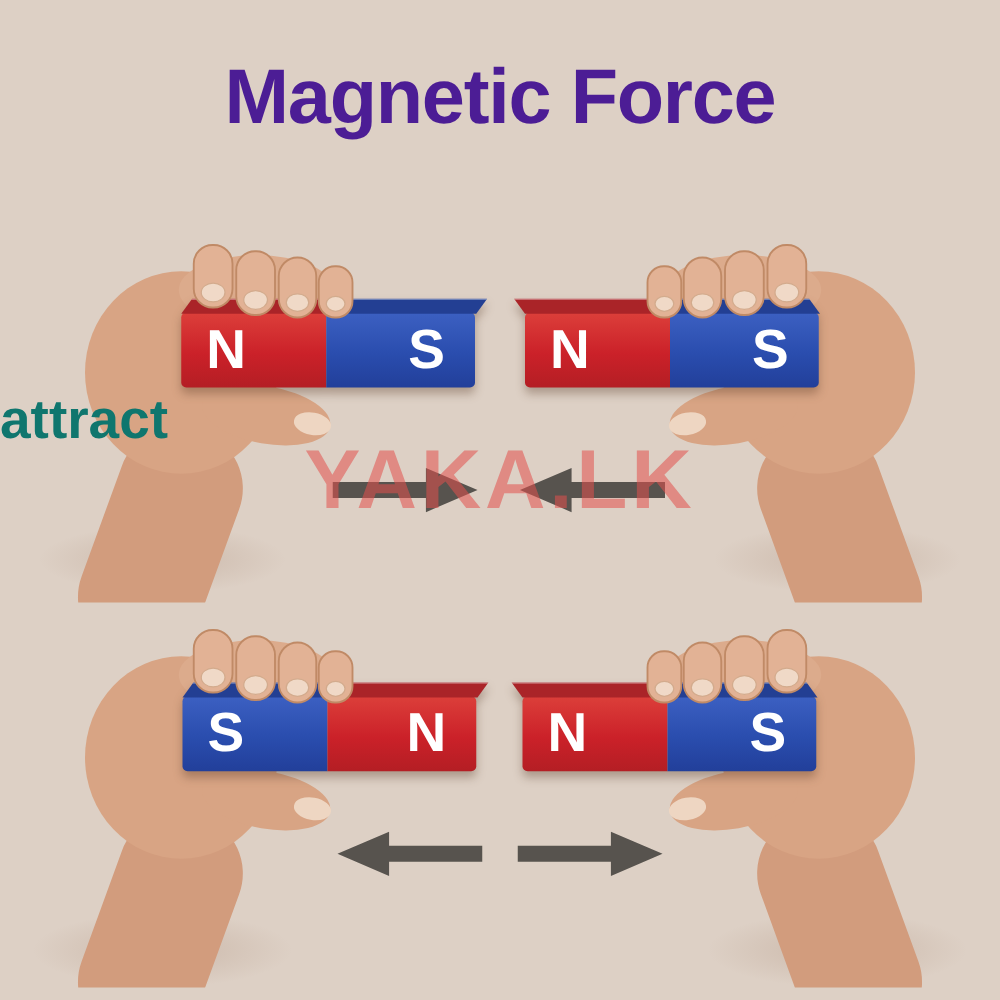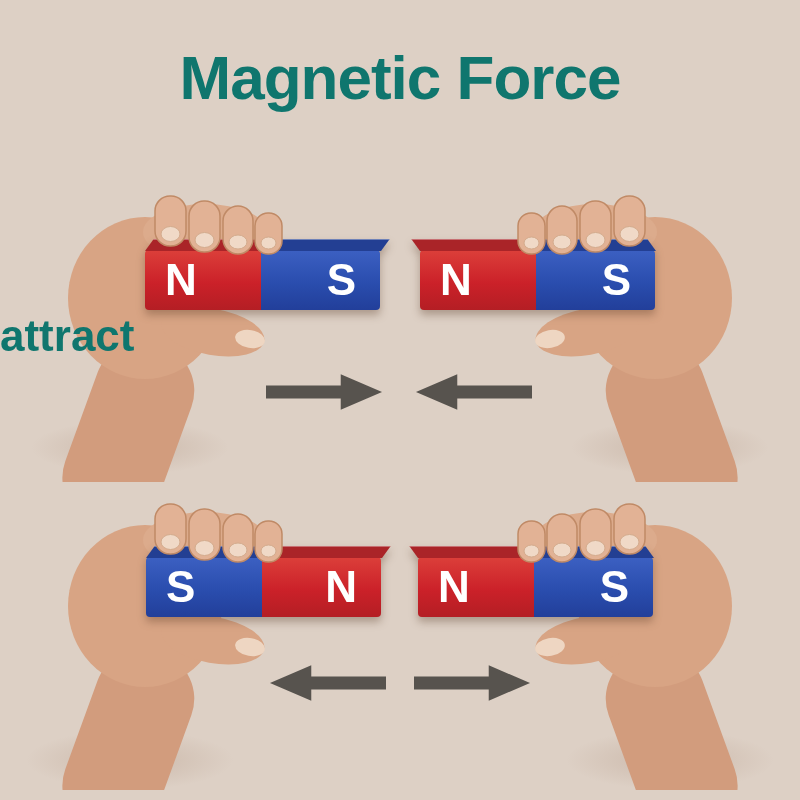--- a/index.html
+++ b/index.html
@@ -1,20 +1,20 @@
 <!DOCTYPE html>
 <html><head>
 <meta charset="utf-8">
 <style>
   html,body{margin:0;padding:0;background:#ddd0c5;}
   .stage{position:relative;width:800px;height:800px;margin:0 auto;background:#ddd0c5;
          font-family:"Liberation Sans",sans-serif;overflow:hidden;}
 
   .title{position:absolute;top:42px;left:0;width:100%;text-align:center;
-         font-size:62px;font-weight:bold;color:#0f766e;letter-spacing:-1px;z-index:4;}
+         font-size:62px;font-weight:bold;color:#4c1d95;letter-spacing:-1px;z-index:4;}
 
   
   .hand{position:absolute;width:285px;height:290px;}
   .hand svg{position:absolute;left:0;top:0;width:285px;height:290px;}
   .hand svg.base{z-index:1;}
   .hand svg.fing{z-index:3;}
 
   
   .gshadow{position:absolute;z-index:0;border-radius:50%;
            background:radial-gradient(ellipse at center, rgba(140,100,75,.22), rgba(140,100,75,0) 70%);}
@@ -186,20 +186,21 @@
     <svg viewBox="0 0 120 40">
         <polygon points="0,13.5 76,13.5 76,2 118,20 76,38 76,26.5 0,26.5"></polygon>
       </svg>
   </div>
   <div class="arrow" style="left:414px;top:372px;" data-dir="left">
     <svg viewBox="0 0 120 40">
         <polygon points="0,13.5 76,13.5 76,2 118,20 76,38 76,26.5 0,26.5"></polygon>
       </svg>
   </div>
 
+  <div class="watermark">YAKA.LK</div>
 
   <div class="magnet lean-right" style="left:146px;top:557px;">
     <div class="mhalf" data-color="blue">
       <span class="pole">S</span>
     </div>
     <div class="mhalf" data-color="red">
       <span class="pole">N</span>
     </div>
   </div>
 

